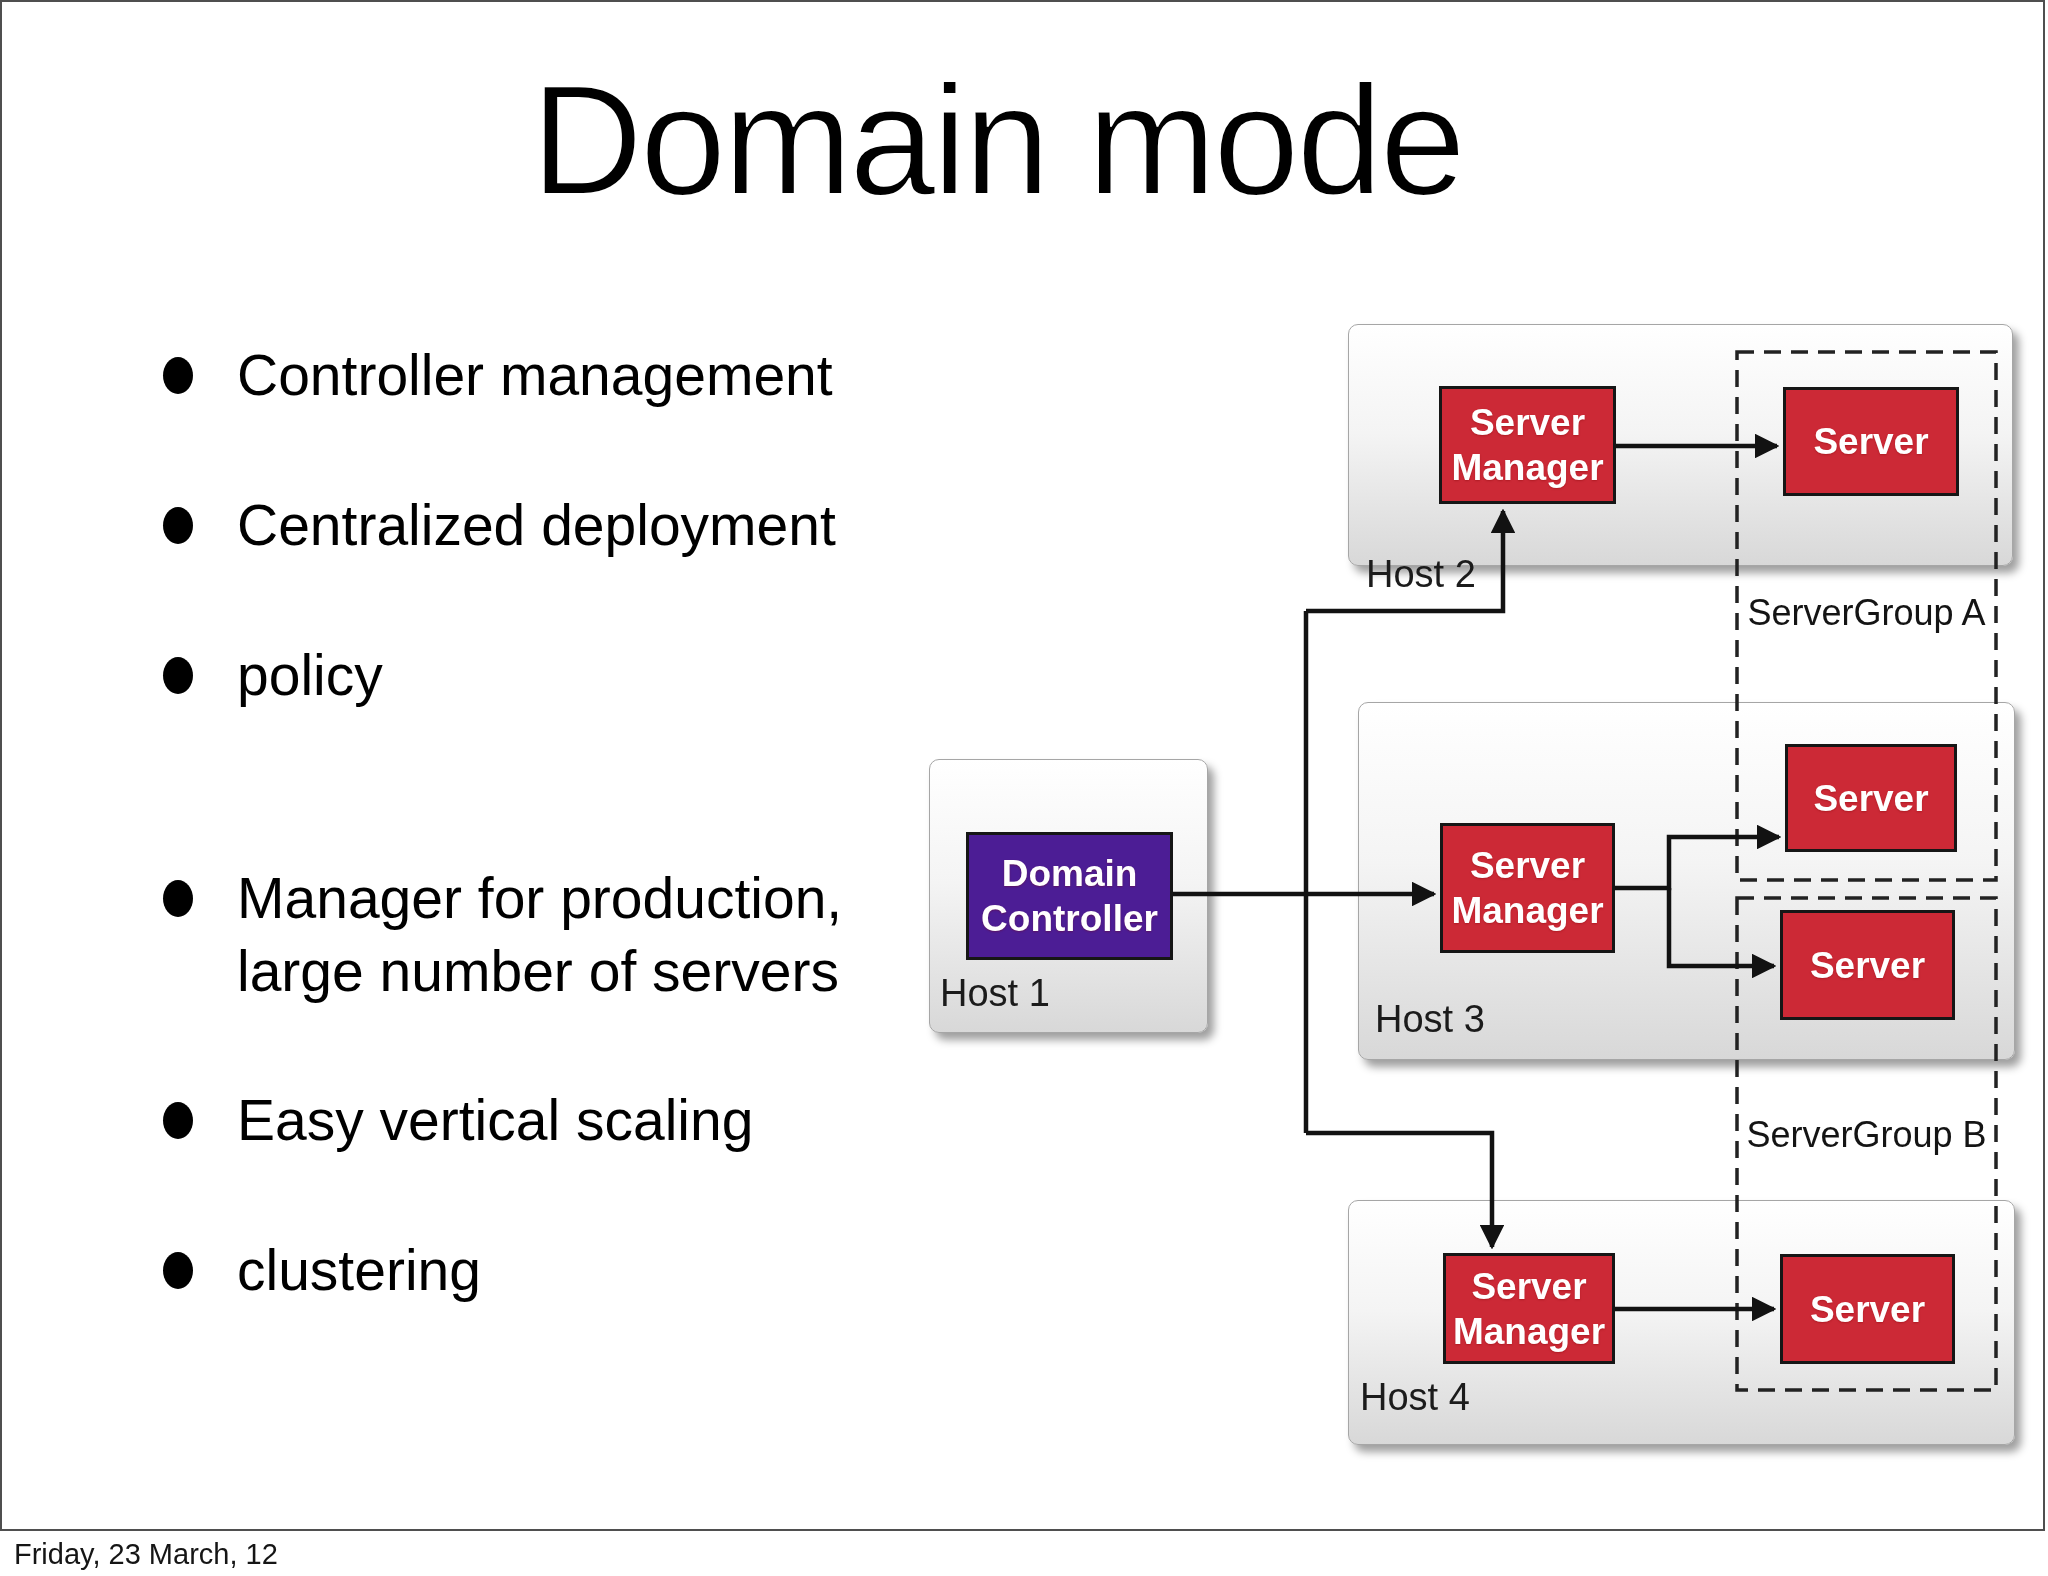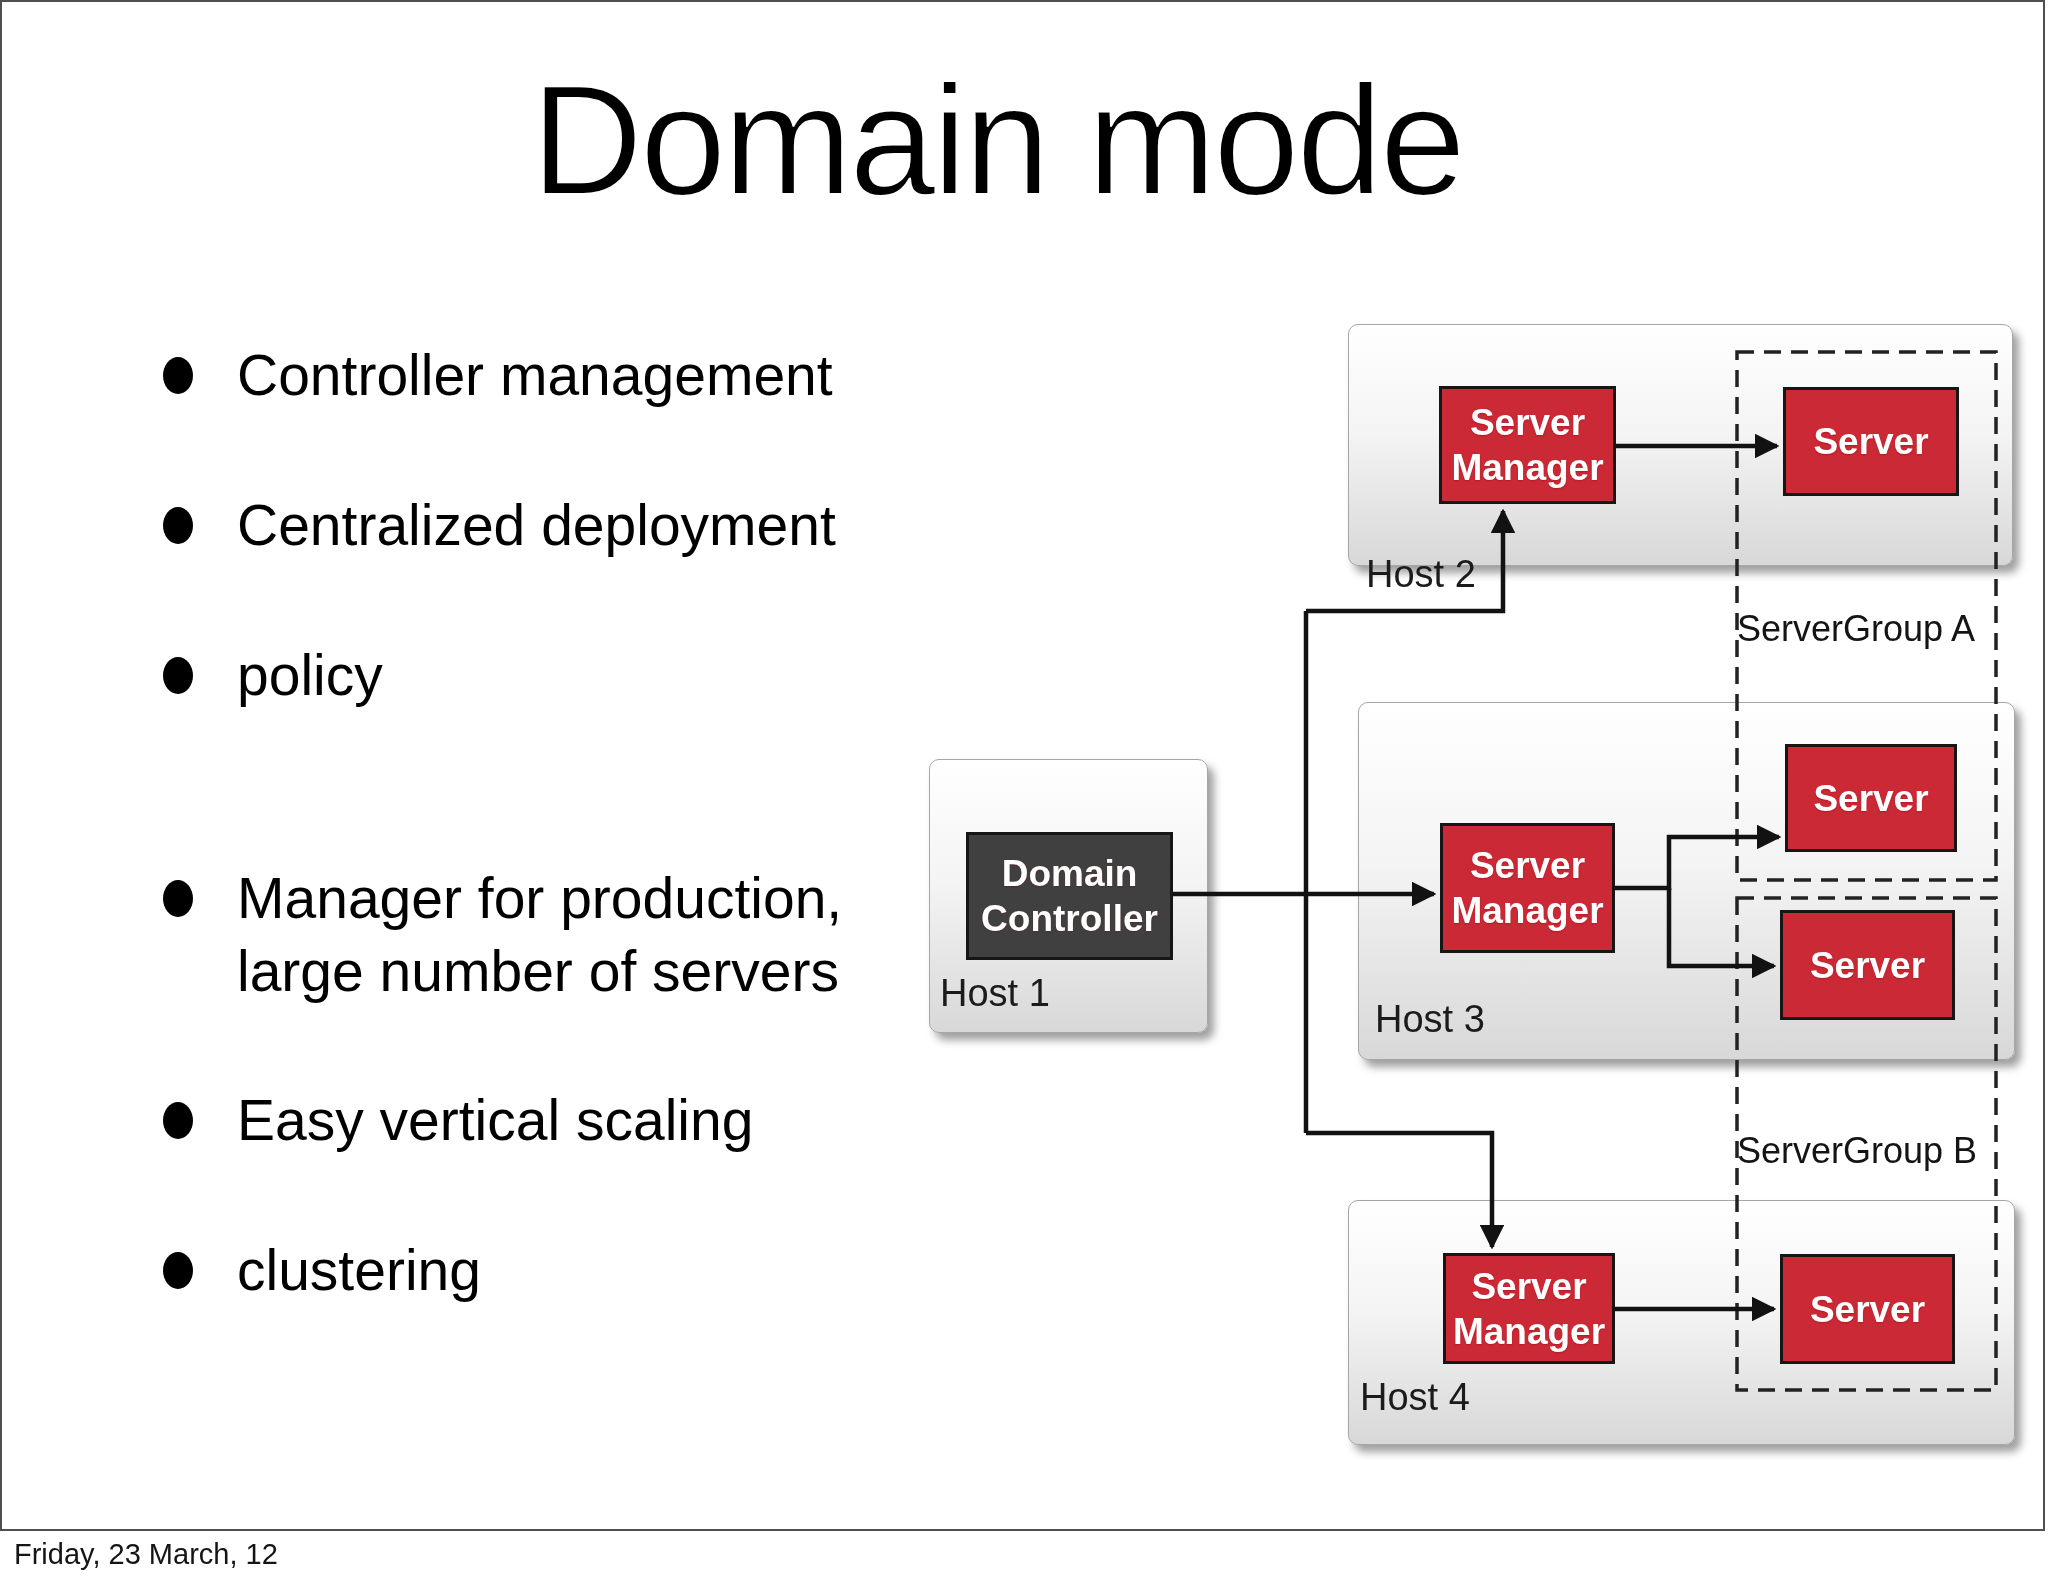--- a/index.html
+++ b/index.html
@@ -52,21 +52,21 @@
   .b-sm4{left:1443px;top:1253px;width:172px;height:111px;}
   .b-sv4{left:1780px;top:1254px;width:175px;height:110px;}
   
   .host-label{position:absolute;font-size:38px;color:#1b1b1b;z-index:5;}
   .l-host1{left:940px; top:972px;}
   .l-host2{left:1366px;top:512px;margin-top:41px;}
   .l-host3{left:1375px;top:998px;}
   .l-host4{left:1360px;top:1376px;}
   .group-label{
     position:absolute;font-size:36px;color:#141414;z-index:5;
-    width:259px;text-align:left;margin-top:16px;
+    width:259px;text-align:center;
   }
   .l-ga{left:1737px;top:592px;}
   .l-gb{left:1737px;top:1114px;}
   
   .overlay{position:absolute;left:0;top:0;z-index:3;}
   
   .footer{
     position:absolute;left:14px;top:1538px;font-size:29px;color:#151515;z-index:2;
   }
 </style>
@@ -141,21 +141,21 @@
   <polyline points="1306,1133 1492,1133 1492,1247" fill="none" stroke="#121212" stroke-width="4.5" marker-end="url(#ah)"></polyline>
 
   <line x1="1616" y1="446" x2="1777" y2="446" stroke="#121212" stroke-width="4.5" marker-end="url(#ah)"></line>
 
   <polyline points="1615,888 1669,888 1669,837 1779,837" fill="none" stroke="#121212" stroke-width="4.5" marker-end="url(#ah)"></polyline>
   <polyline points="1669,888 1669,966 1774,966" fill="none" stroke="#121212" stroke-width="4.5" marker-end="url(#ah)"></polyline>
 
   <line x1="1615" y1="1309" x2="1774" y2="1309" stroke="#121212" stroke-width="4.5" marker-end="url(#ah)"></line>
 </svg>
 
-<div class="rbox b-dc" style="background: #404040;">
+<div class="rbox b-dc" style="background: #4c1d95;">
   <div>Domain</div>
   <div>Controller</div>
 </div>
 <div class="rbox b-sm2" style="background: rgb(204, 41, 54);">
   <div>Server</div>
   <div>Manager</div>
 </div>
 <div class="rbox b-sv2" style="background: rgb(204, 41, 54);">
   <div>Server</div>
 </div>

